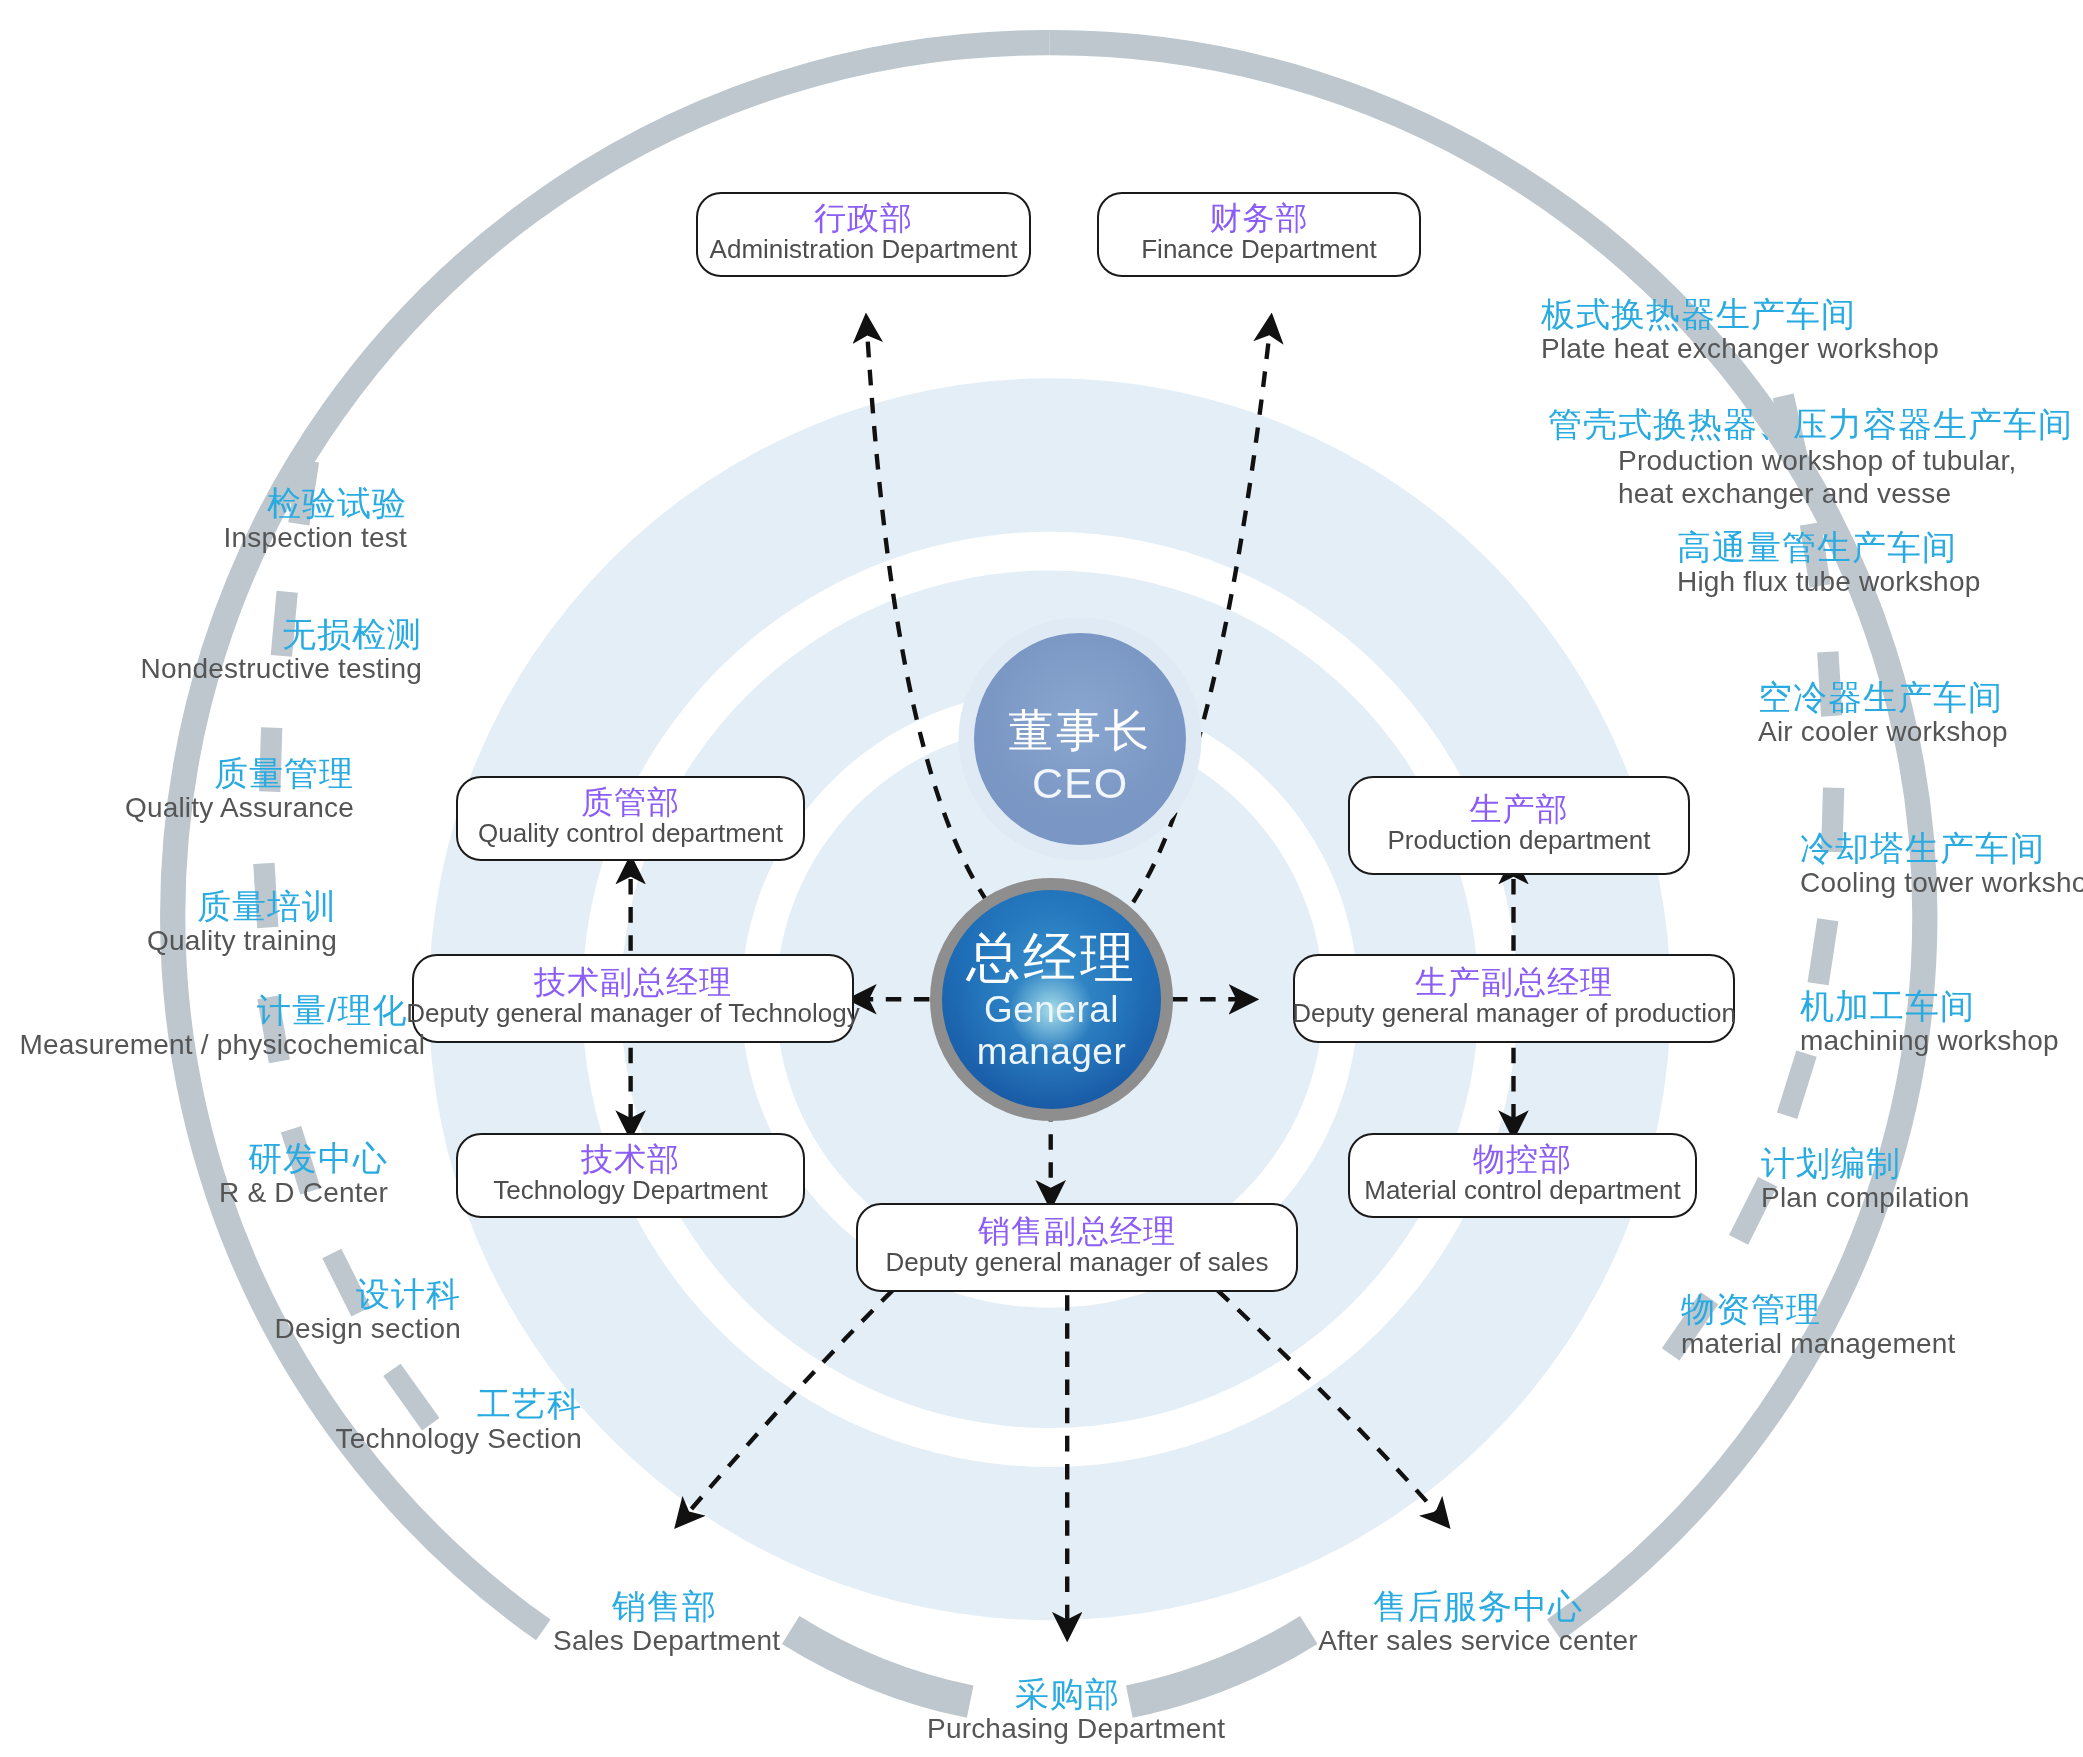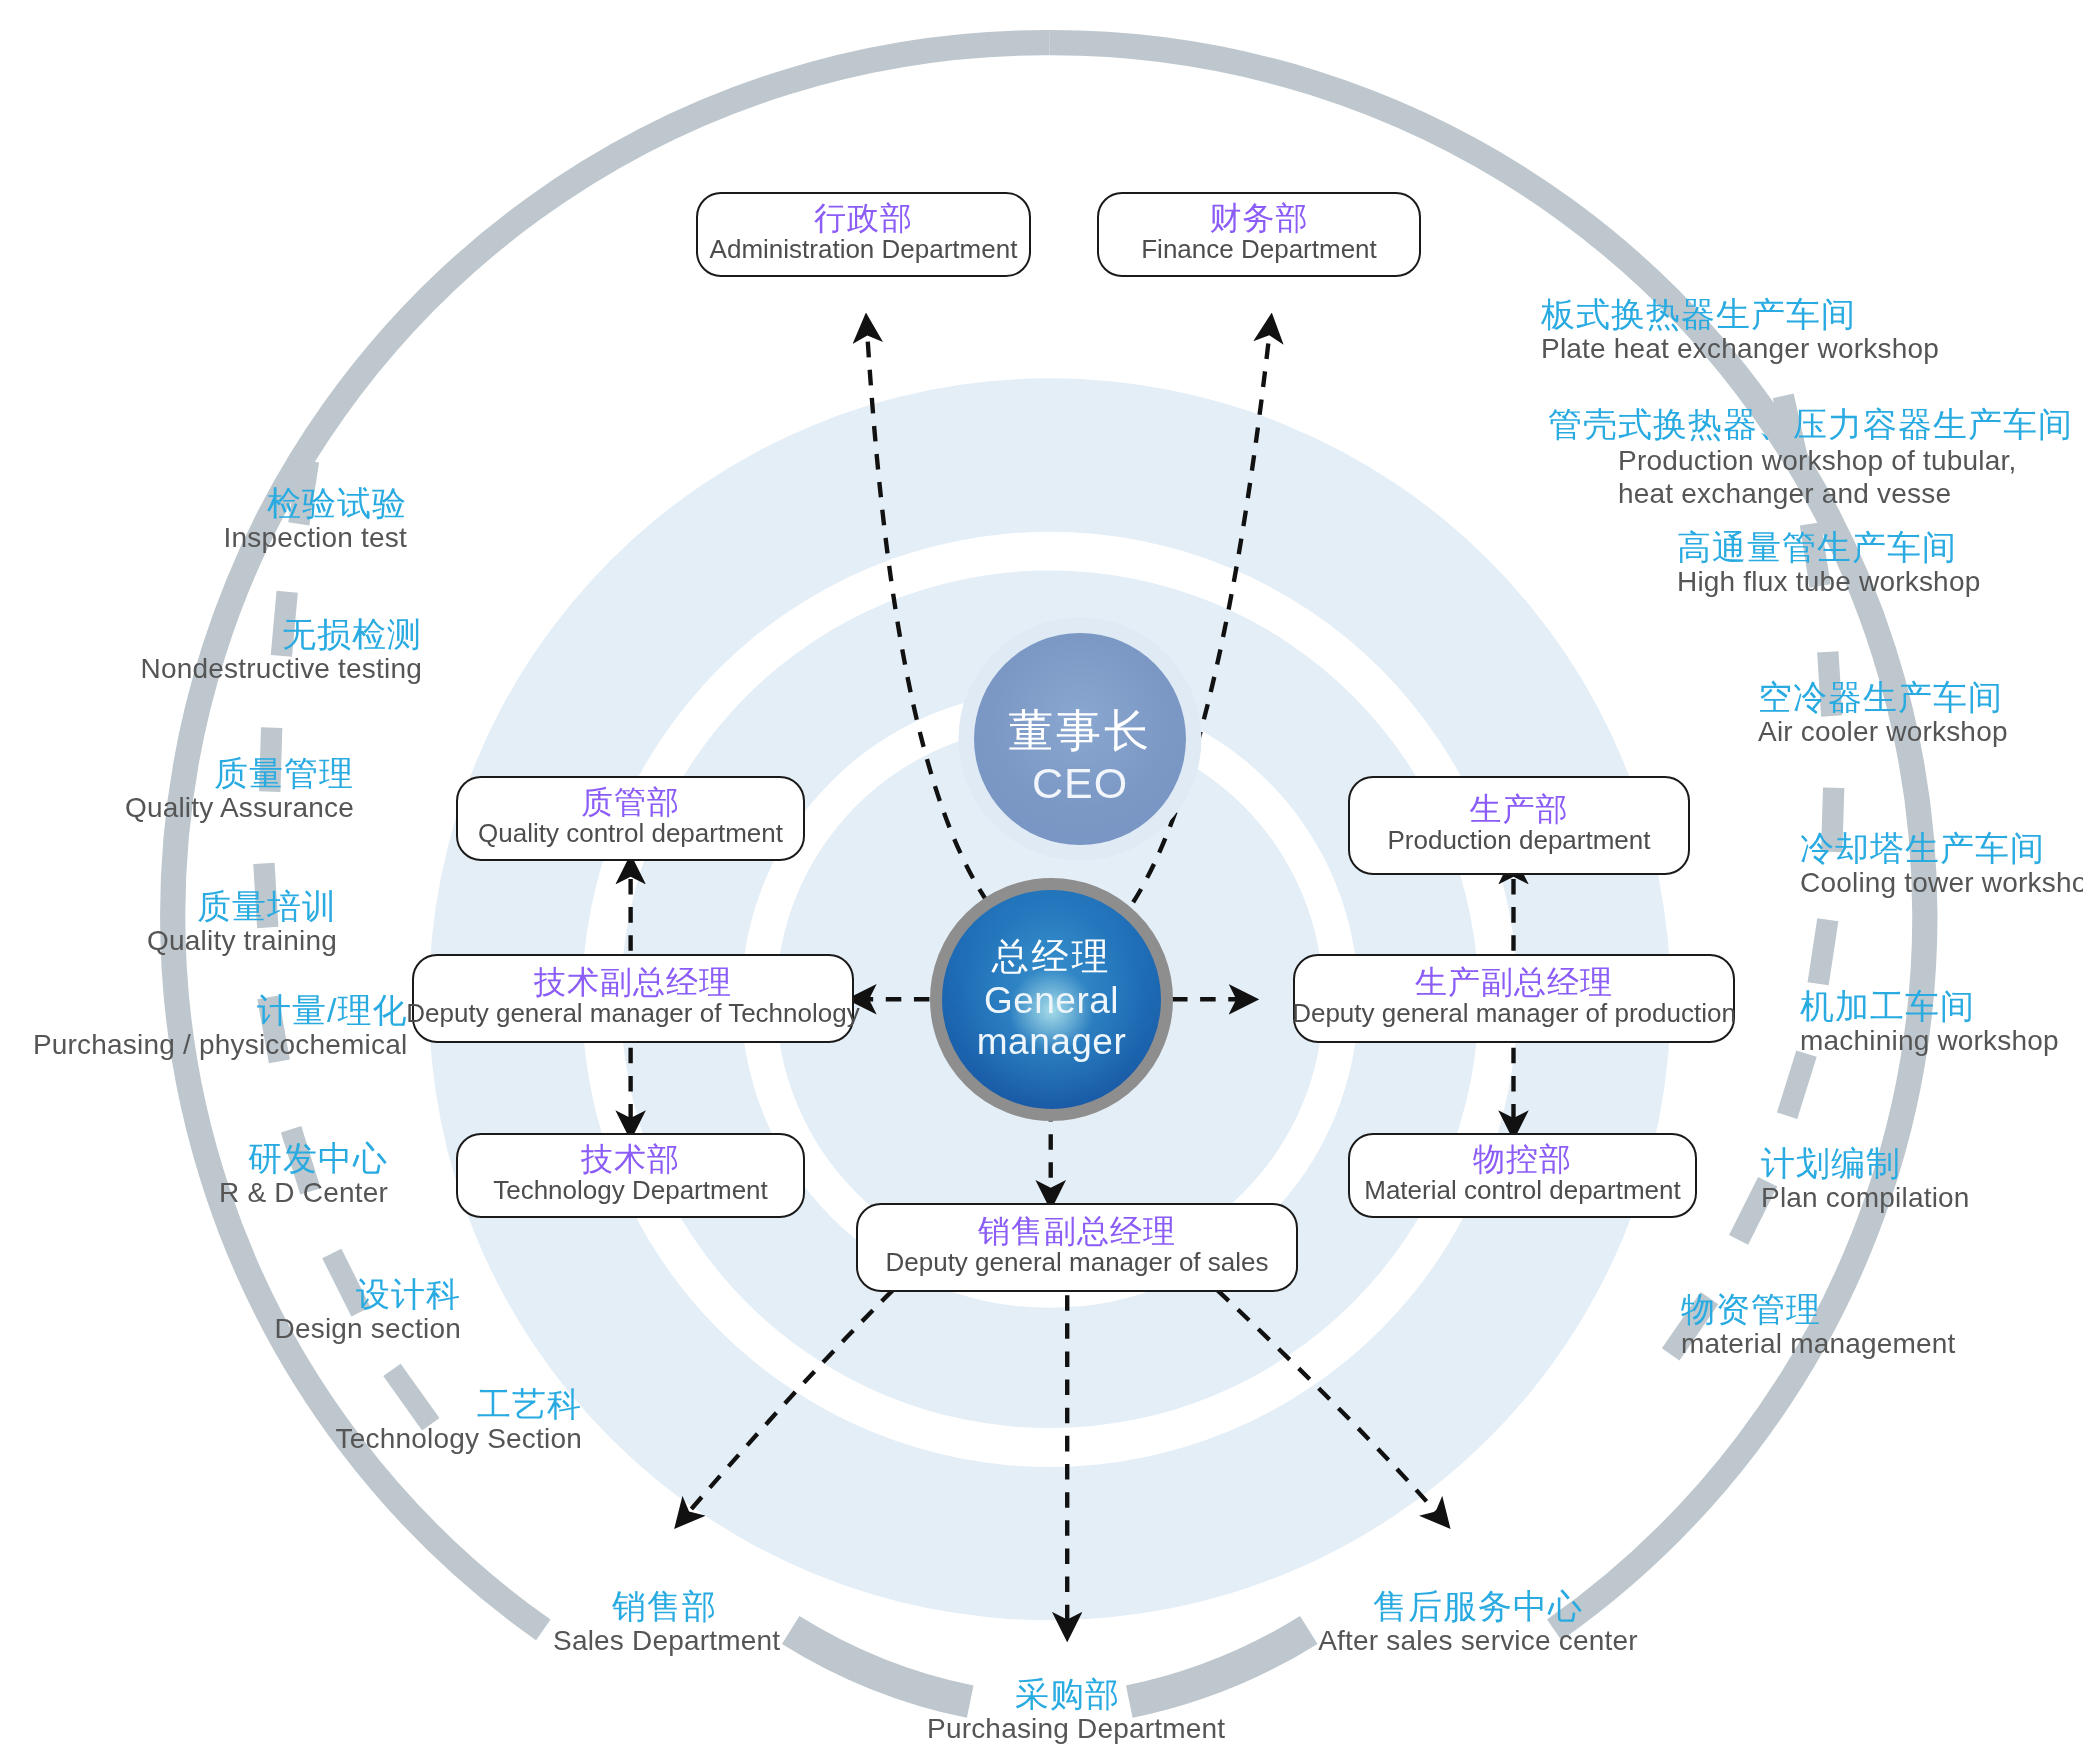--- a/index.html
+++ b/index.html
@@ -82,21 +82,21 @@
     margin-top: 1.9px;
   }
   #gm-circle {
     background:
       radial-gradient(circle at 50% 55%, rgba(173,226,235,0.95) 0%, rgba(63,150,205,0.35) 26%, rgba(22,98,175,0.0) 58%),
       radial-gradient(circle at 50% 30%, #2f86c6 0%, #1f6fb8 45%, #17519d 100%);
     border: 12.6px solid #8e8e8e;
     box-sizing: border-box;
   }
   #gm-circle .cn {
-    font-size: 37px;
+    font-size: 54px;
     color: #ffffff;
     letter-spacing: 2.9px;
     line-height: 1.12;
   }
   #gm-circle .en {
     font-size: 37px;
     color: #eef6fb;
     letter-spacing: 0.5px;
     line-height: 1.12;
     margin-top: 1.9px;
@@ -276,21 +276,21 @@
     <span class="en">Quality Assurance</span>
   </div>
 
   <div class="ring-label left" style="left:58px; top:888px; width:279px;">
     <span class="cn">质量培训</span>
     <span class="en">Quality training</span>
   </div>
 
   <div class="ring-label left" style="left:19.4px; top:992px; width:388px;">
     <span class="cn">计量/理化</span>
-    <span class="en">Purchasing / physicochemical</span>
+    <span class="en">Measurement / physicochemical</span>
   </div>
 
   <div class="ring-label left" style="left:107px; top:1140px; width:281px;">
     <span class="cn">研发中心</span>
     <span class="en">R &amp; D Center</span>
   </div>
 
   <div class="ring-label left" style="left:184px; top:1276px; width:277px;">
     <span class="cn">设计科</span>
     <span class="en">Design section</span>

